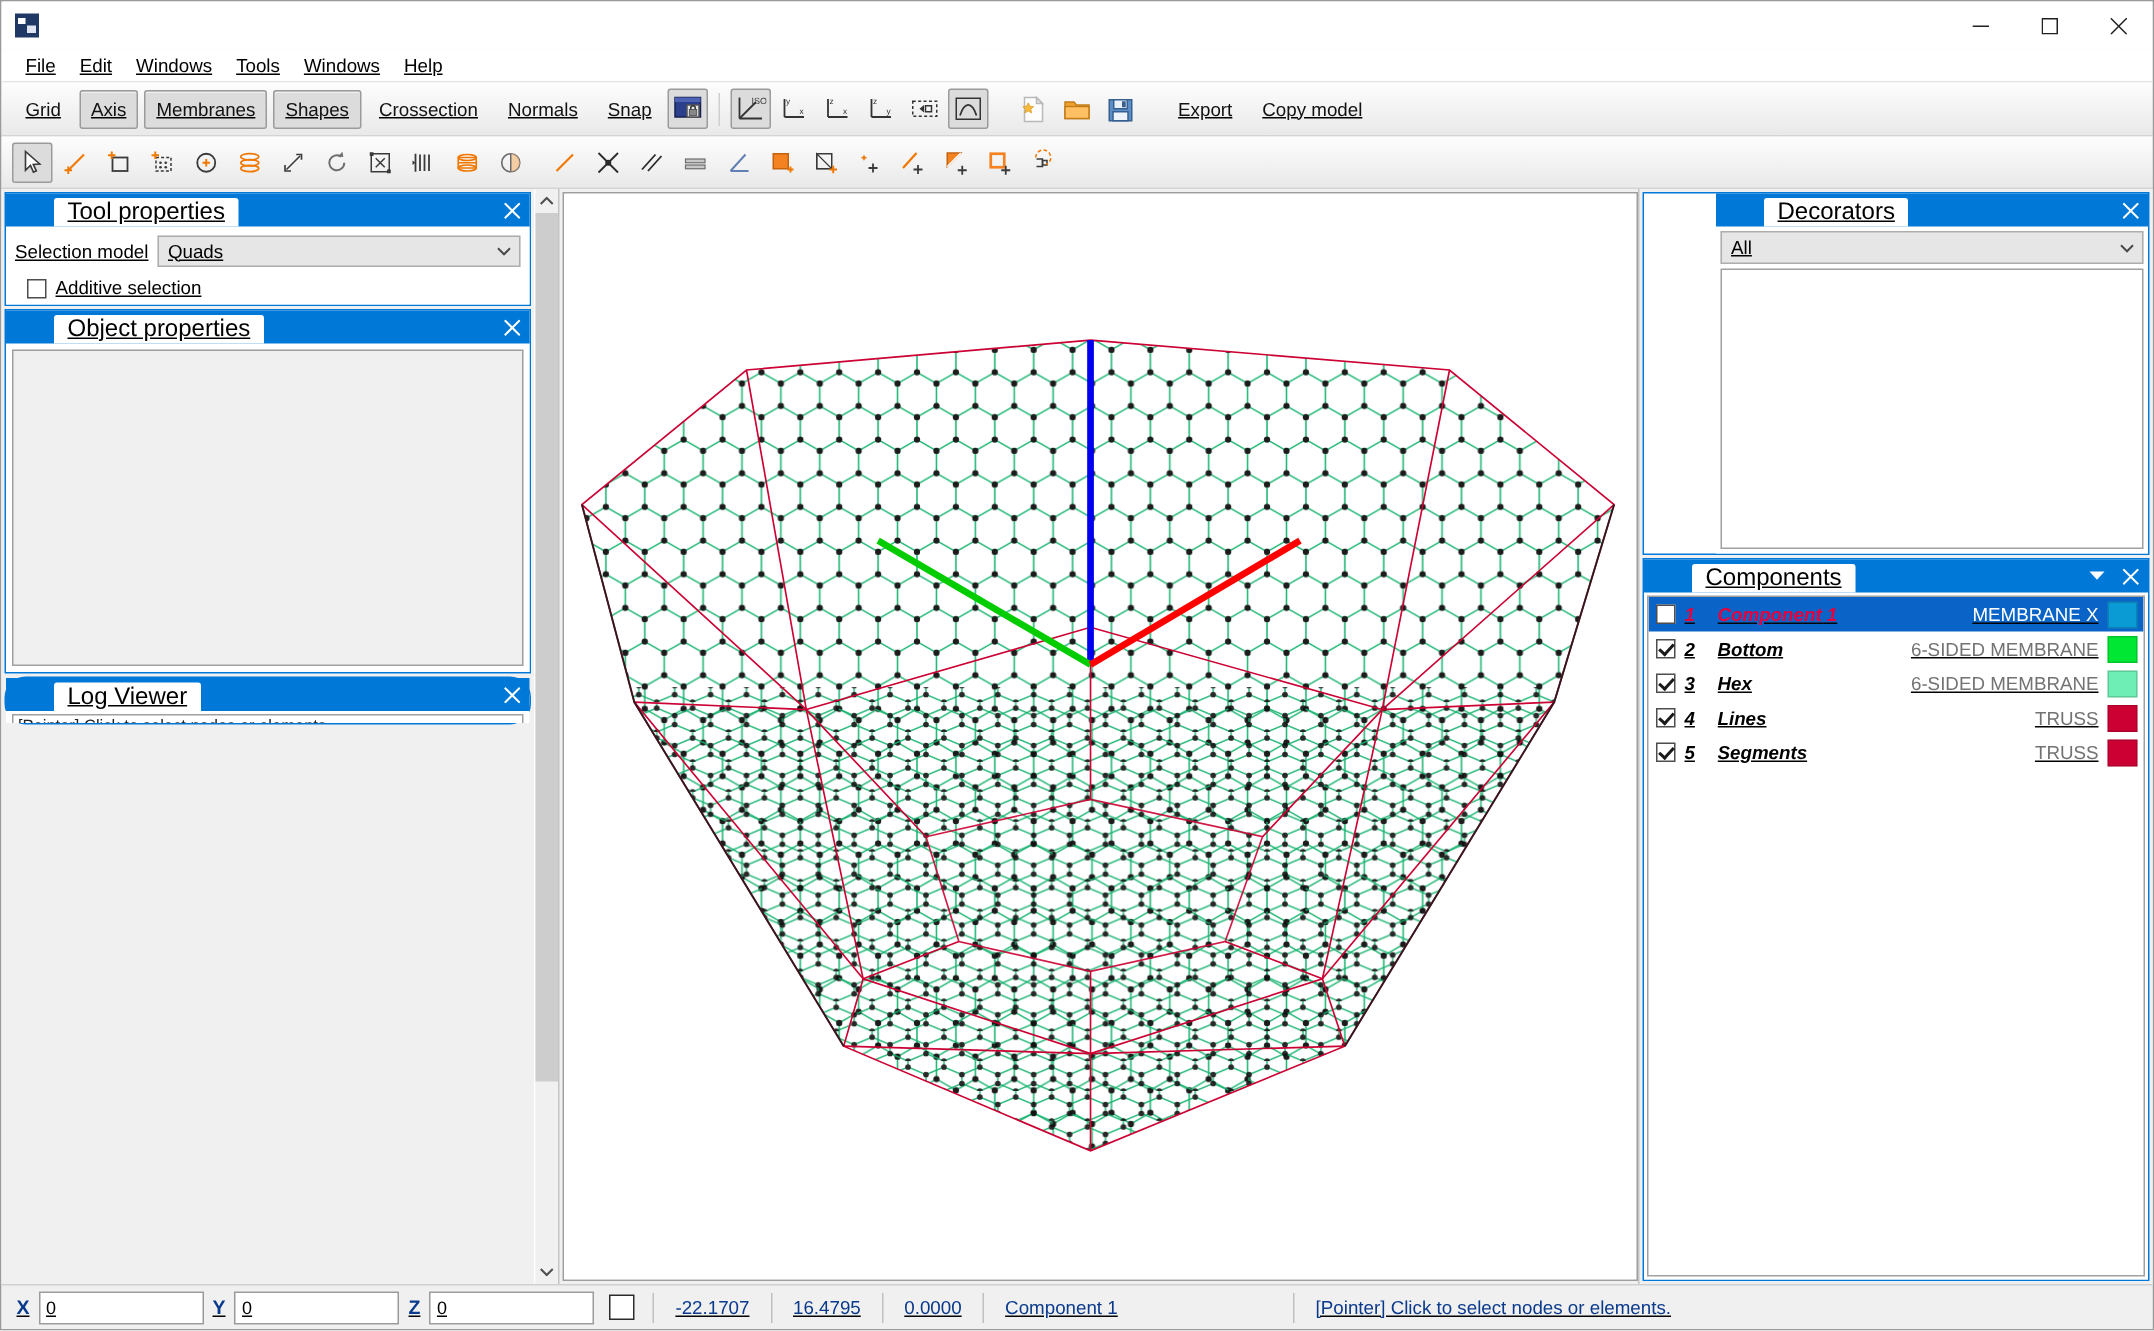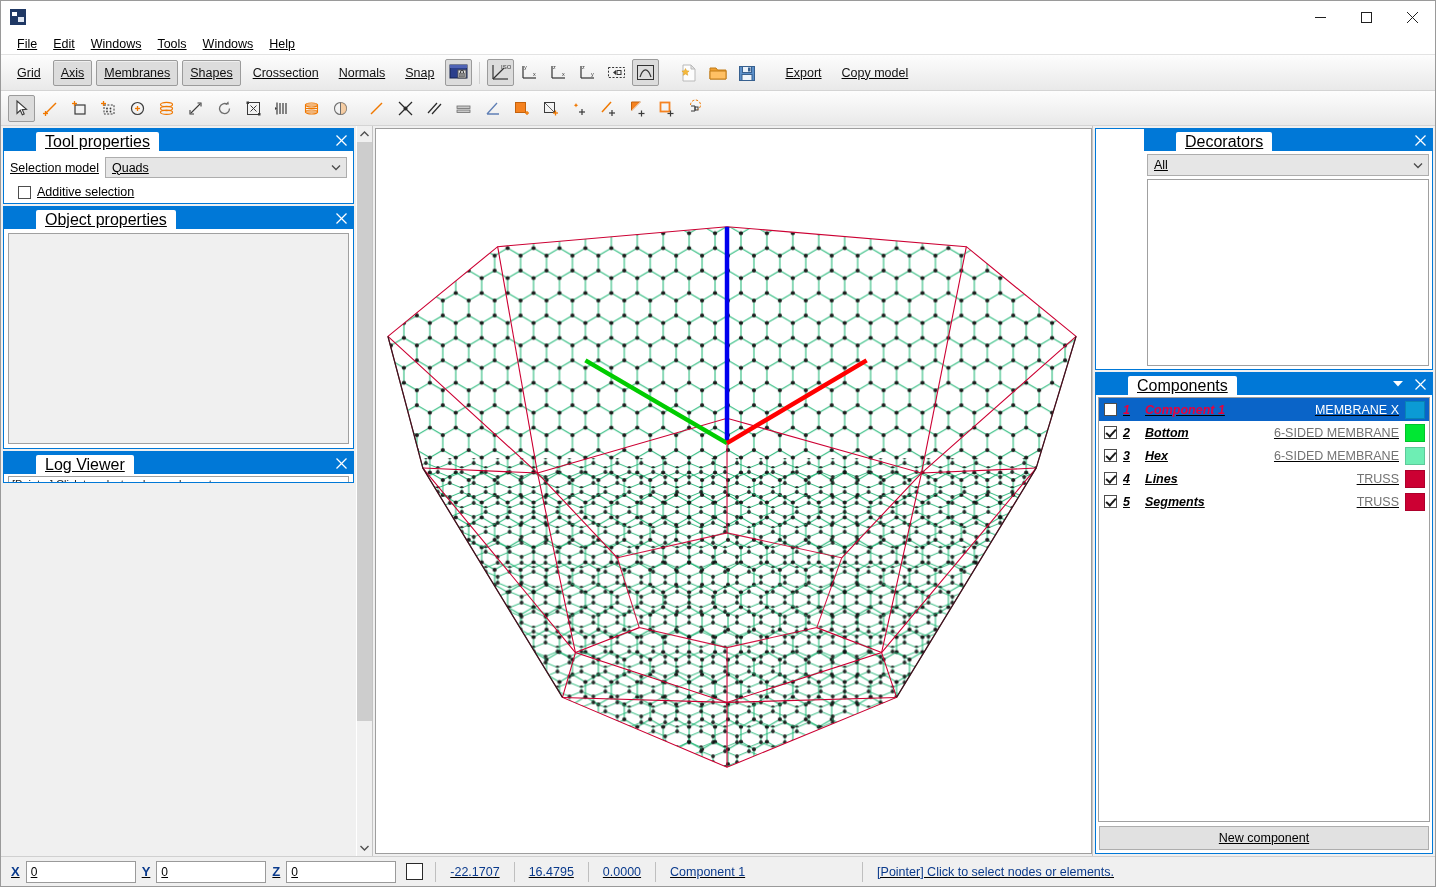--- a/index.html
+++ b/index.html
@@ -718,21 +718,21 @@
                   </svg>
               </div>
             </div>
           </div>
           <div class="panel-body" style="padding:4px;">
             <div class="listbox"></div>
           </div>
         </div>
 
 
-        <div class="panel" style="flex:0 0 32px; margin-bottom:0;">
+        <div class="panel" style="flex:0 0 32px; margin-bottom:0;border-radius:14px;">
           <div class="panel-header">
             <div class="panel-tab">Log Viewer</div>
             <div class="panel-hdr-actions">
               <div class="hdr-ico">
                 <svg width="11" height="11" viewBox="0 0 11 11">
                     <line x1="0.5" y1="0.5" x2="10.5" y2="10.5" stroke="currentColor" stroke-width="1.3"></line>
                     <line x1="10.5" y1="0.5" x2="0.5" y2="10.5" stroke="currentColor" stroke-width="1.3"></line>
                   </svg>
               </div>
             </div>
@@ -942,21 +942,20 @@
 
             <div class="comp-row">
               <div class="chkbox checked"></div>
               <div class="c-num">5</div>
               <div class="c-name">Segments</div>
               <div class="c-type">TRUSS</div>
               <div class="comp-swatch" style="background:#cc0033"></div>
             </div>
 
           </div>
-          <div class="new-comp-btn">New component</div>
         </div>
       </div>
 
     </div>
   </div>
 
   <div class="statusbar">
     <div class="coord-group">
       <div class="coord-label">X</div>
       <div class="coord-input">0</div>

